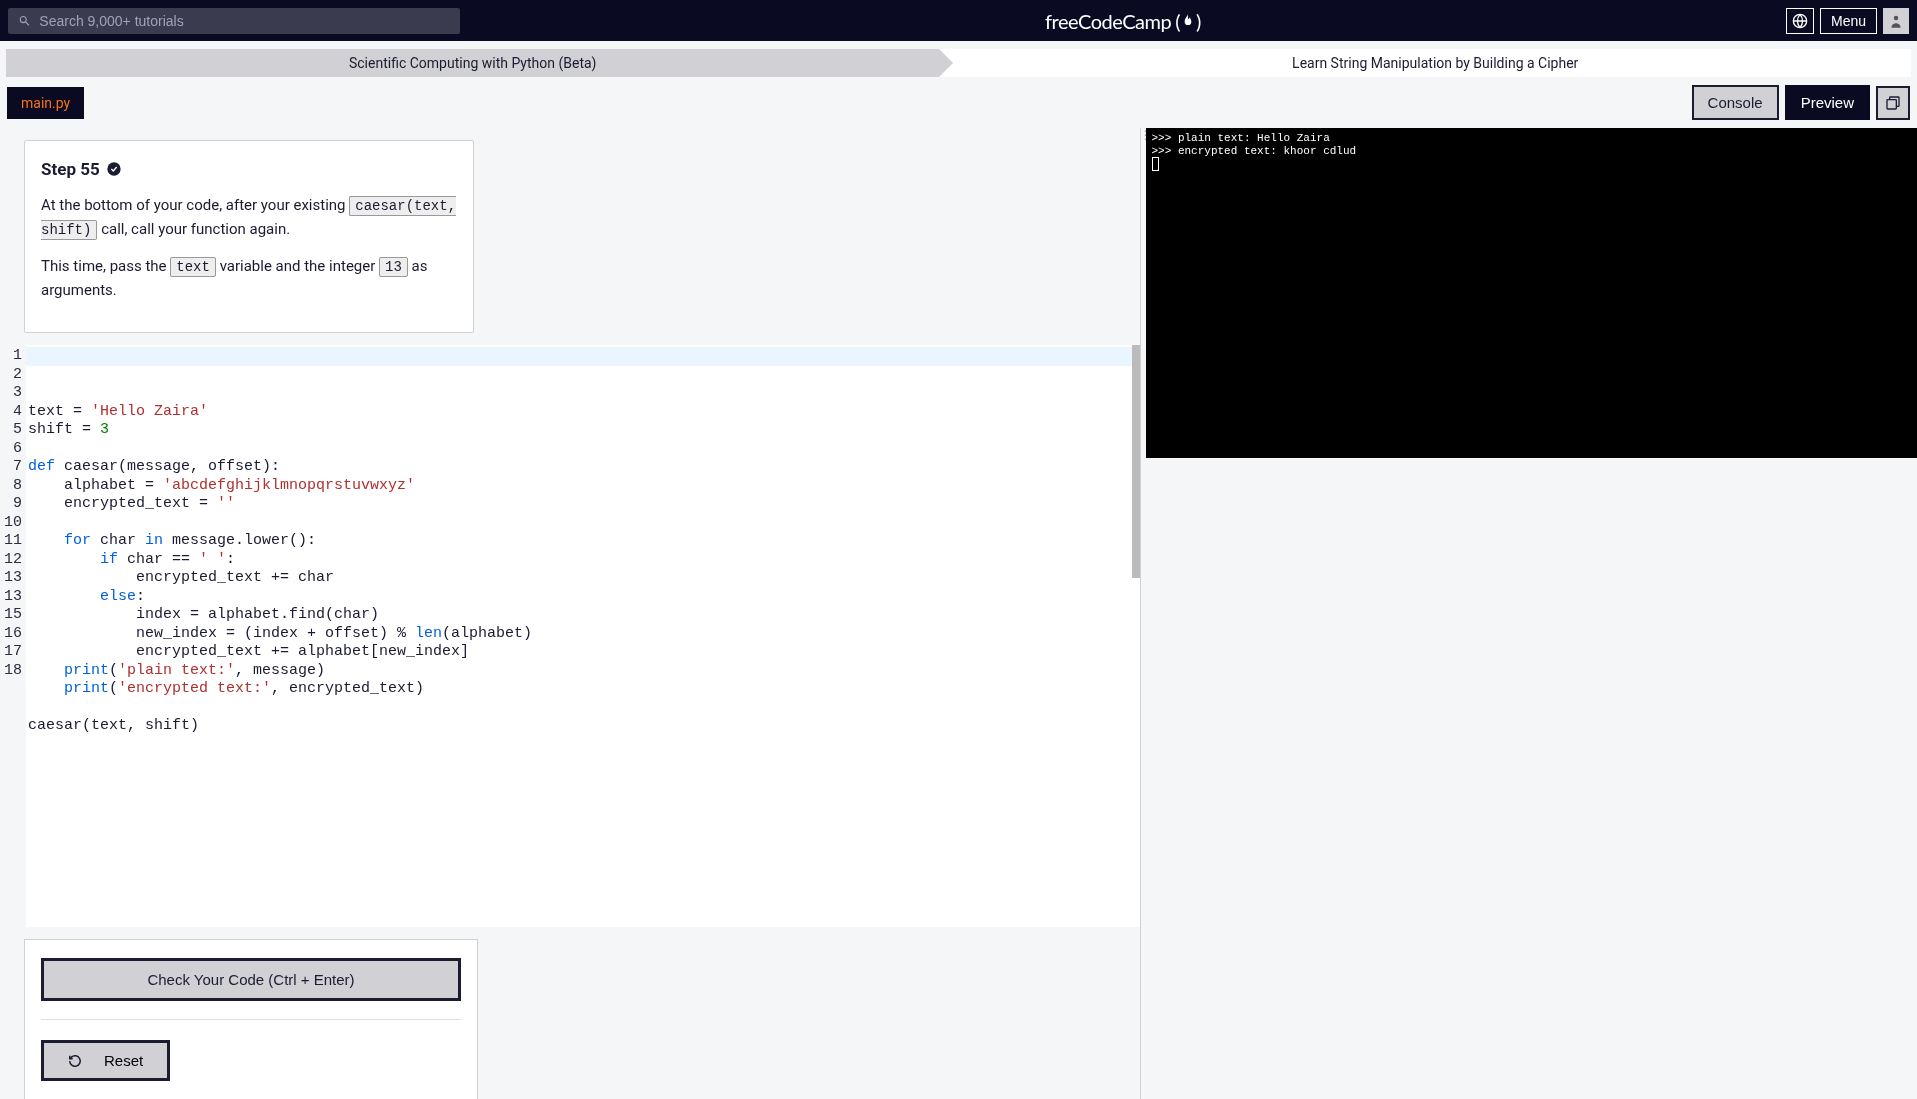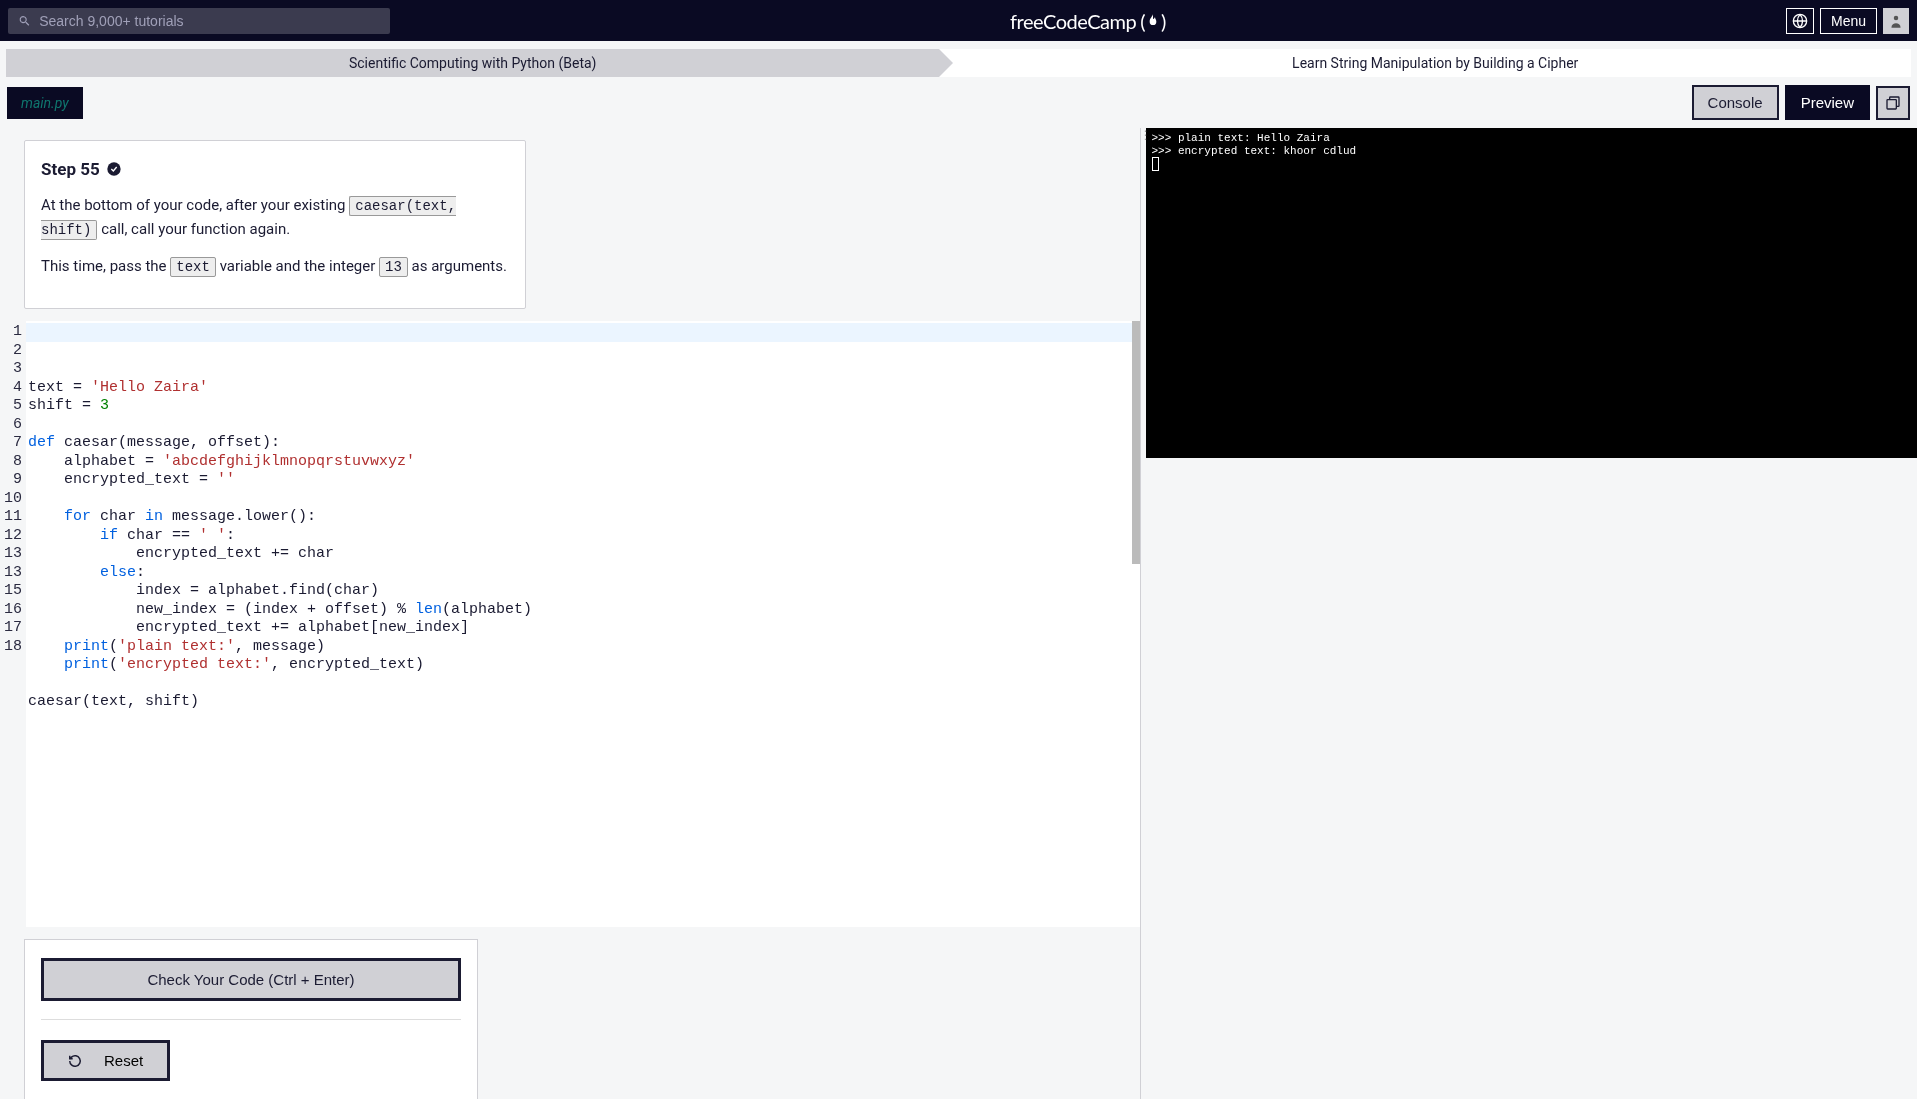--- a/index.html
+++ b/index.html
@@ -1,54 +1,54 @@
 <!DOCTYPE html>
 <html><head>
   <meta charset="utf-8">
   <style>
     * { margin: 0; padding: 0; box-sizing: border-box; }
     body { font-family: -apple-system, BlinkMacSystemFont, "Segoe UI", Roboto, "Lato", Arial, sans-serif; background: #f5f6f7; height: 100vh; overflow: hidden; }
     
     
     .topnav { background: #0a0a23; height: 41px; display: flex; align-items: center; padding: 0 8px; }
-    .search-wrap { flex: 0 0 auto; width: 382px; background: #3b3b4f; height: 26px; display: flex; align-items: center; padding: 0 10px; border-radius: 2px; }
+    .search-wrap { flex: 0 0 auto; width: 452px; background: #3b3b4f; height: 26px; display: flex; align-items: center; padding: 0 10px; border-radius: 2px; }
     .search-wrap svg { width: 14px; height: 14px; fill: #a0a0b8; margin-right: 8px; }
     .search-input { background: transparent; border: none; color: #fff; font-size: 14px; width: 100%; outline: none; }
     .search-input::placeholder { color: #a0a0b8; }
     .brand { flex: 1; display: flex; justify-content: center; align-items: center; color: #fff; font-size: 20px; font-family: "Lato", sans-serif; letter-spacing: -0.5px; }
     .brand .flame { display: inline-flex; align-items: center; margin-left: 4px; }
     .nav-right { display: flex; gap: 6px; align-items: center; }
     .nav-btn { background: transparent; border: 1px solid #fff; color: #fff; padding: 4px 10px; font-size: 14px; cursor: pointer; height: 26px; display: flex; align-items: center; }
     .nav-icon-btn { width: 28px; height: 26px; border: 1px solid #fff; background: transparent; display: flex; align-items: center; justify-content: center; cursor: pointer; }
     .avatar-btn { width: 26px; height: 26px; background: #d0d0d5; display: flex; align-items: center; justify-content: center; cursor: pointer; }
     
     
     .breadcrumb { height: 28px; display: flex; margin: 8px 6px 0 6px; justify-content: center; }
     .crumb-left { flex: 0 0 49%; background: #d0d0d5; display: flex; align-items: center; justify-content: center; font-size: 14px; color: #1b1b32; position: relative; }
     .crumb-left::after { content: ''; position: absolute; right: -14px; top: 0; border-top: 14px solid transparent; border-bottom: 14px solid transparent; border-left: 14px solid #d0d0d5; }
     .crumb-right { flex: 1; background: #fff; display: flex; align-items: center; justify-content: center; font-size: 14px; color: #1b1b32; padding-left: 20px; }
     
     
     .tabs-row { display: flex; justify-content: space-between; align-items: center; padding: 8px 7px; }
-    .file-tab { background: #0a0a23; color: #0f766e; padding: 8px 14px; font-size: 14px; cursor: pointer; font-style: italic; }
+    .file-tab { background: #0a0a23; color: #f97316; padding: 8px 14px; font-size: 14px; cursor: pointer; }
     .right-tabs { display: flex; gap: 6px; align-items: center; }
     .tab-btn { padding: 7px 14px; font-size: 15px; cursor: pointer; border: 2px solid #1b1b32; }
     .tab-btn.light { background: #d0d0d5; color: #1b1b32; }
     .tab-btn.dark { background: #0a0a23; color: #fff; border-color: #0a0a23; }
     .window-btn { width: 34px; height: 34px; background: #d0d0d5; border: 2px solid #1b1b32; display: flex; align-items: center; justify-content: center; cursor: pointer; }
     
     
     .main-split { display: flex; height: calc(100vh - 41px - 36px - 50px); padding: 0 0 0 2px; }
     .left-pane { flex: 0 0 59.4%; display: flex; flex-direction: column; overflow: hidden; }
     .right-pane { flex: 1; display: flex; flex-direction: column; }
     .splitter { width: 6px; background: #f5f6f7; border-left: 1px solid #d0d0d5; cursor: col-resize; position: relative; }
     .splitter::before { content: '⋮'; position: absolute; top: 0; left: -1px; color: #999; font-size: 12px; }
     
     
-    .instructions { margin: 12px 0 12px 22px; width: 502px; border: 1px solid #d0d0d5; background: #fff; padding: 18px 16px; border-radius: 2px; }
+    .instructions { margin: 12px 0 12px 22px; width: 450px; border: 1px solid #d0d0d5; background: #fff; padding: 18px 16px; border-radius: 2px; }
     .step-title { font-size: 17px; font-weight: 700; color: #1b1b32; display: flex; align-items: center; gap: 6px; margin-bottom: 14px; }
     .step-check { display: inline-flex; }
     .instr-text { font-size: 15px; color: #1b1b32; line-height: 1.6; }
     .instr-text p { margin-bottom: 12px; }
     .code-inline { font-family: "Courier New", monospace; background: #eee; border: 1px solid #999; padding: 1px 5px; font-size: 14px; border-radius: 2px; }
     
     
     .editor-wrap { flex: 1; display: flex; overflow: hidden; position: relative; }
     .gutter { background: #f5f6f7; color: #2a2a40; font-family: "Courier New", monospace; font-size: 15px; text-align: right; padding: 2px 4px 0 2px; min-width: 22px; line-height: 18.5px; user-select: none; }
     .code-area { flex: 1; background: #fff; font-family: "Courier New", monospace; font-size: 15px; line-height: 18.5px; padding: 2px 0 0 2px; white-space: pre; color: #1b1b32; position: relative; }

